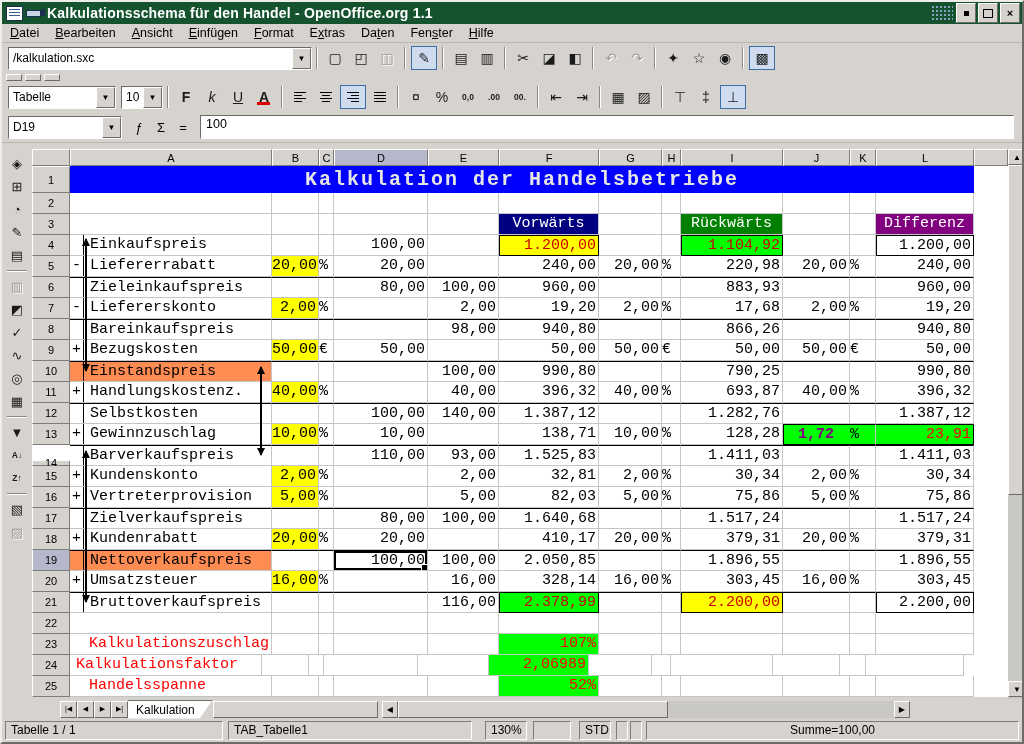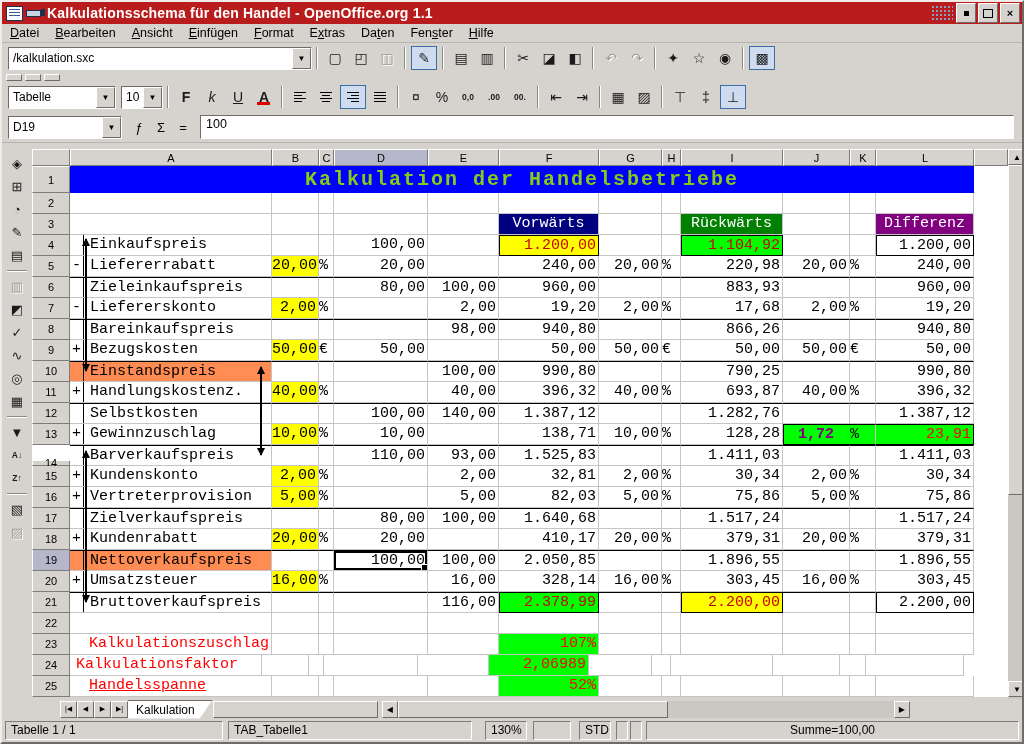--- a/index.html
+++ b/index.html
@@ -1,21 +1,21 @@
 <!DOCTYPE html>
 <html><head>
 <meta charset="utf-8">
 <style>
   html,body{margin:0;padding:0;background:#555;}
   #win{position:relative;width:1024px;height:744px;background:#d6d3ce;overflow:hidden;
        font-family:"Liberation Sans",sans-serif;
        border-left:2px solid #efede8;border-top:2px solid #efede8;
        border-right:2px solid #6e6c68;border-bottom:2px solid #6e6c68;box-sizing:border-box;}
   
-  #titlebar{position:absolute;left:0;top:0;right:0;height:22px;background:#b91c1c;
+  #titlebar{position:absolute;left:0;top:0;right:0;height:22px;background:#14532d;
             display:flex;align-items:center;color:#fff;}
   .wicon{width:15px;height:13px;background:#fff;border:1px solid #1b2f52;margin:0 3px 0 4px;position:relative;}
   .wicon::after{content:"";position:absolute;left:2px;top:2px;right:2px;height:7px;
                 background:repeating-linear-gradient(#3a5c96 0 1px,transparent 1px 3px);}
   .pin{width:13px;height:5px;background:#c8d2e2;border:1px solid #1b2f52;margin-right:6px;position:relative;}
   .pin::before{content:"";position:absolute;right:-5px;top:-2px;width:4px;height:7px;background:#1b2f52;}
   #title-text{font-size:14px;font-weight:bold;white-space:nowrap;letter-spacing:.2px;}
   #titlebar .grow{flex:1}
   .grip{width:22px;height:16px;margin-right:3px;background-image:radial-gradient(#87a0c4 1px,transparent 1.2px);background-size:4px 4px;}
   .tbtn{width:18px;height:18px;background:#d6d3ce;border:1px solid;border-color:#fff #6e6c68 #6e6c68 #fff;
@@ -395,21 +395,21 @@
         <div class="gh" style="width: 100px;">F</div>
         <div class="gh" style="width: 63px;">G</div>
         <div class="gh" style="width: 19px;">H</div>
         <div class="gh" style="width: 102px;">I</div>
         <div class="gh" style="width: 67px;">J</div>
         <div class="gh" style="width: 26px;">K</div>
         <div class="gh" style="width: 98px;">L</div>
       </div>
       <div class="g-row titlerow">
         <div class="gh" style="width: 38px;">1</div>
-        <div class="tcell" style="width: 904px; background: rgb(0, 0, 255); color: #84cc16;">Kalkulation der Handelsbetriebe</div>
+        <div class="tcell" style="width: 904px; background: rgb(0, 0, 255); color: #e5e5e5;">Kalkulation der Handelsbetriebe</div>
       </div>
       <div class="g-row">
         <div class="gh" style="width: 38px; border-top: none;">2</div>
         <div class="gc acell" style="width: 202px;">
           <span class="op"></span>
           <span class="lbl"></span>
         </div>
         <div class="gc" style="width: 47px;"></div>
         <div class="gc sym" style="width: 15px;"></div>
         <div class="gc" style="width: 94px;"></div>
@@ -815,21 +815,21 @@
         <div class="gc sym" style="width: 19px;"></div>
         <div class="gc" style="width: 102px;"></div>
         <div class="gc" style="width: 67px;"></div>
         <div class="gc sym" style="width: 26px;"></div>
         <div class="gc" style="width: 98px;"></div>
       </div>
       <div class="g-row">
         <div class="gh" style="width: 38px; border-top: none;">25</div>
         <div class="gc acell" style="width: 202px;">
           <span class="op"></span>
-          <span class="lbl" style="color: rgb(255, 0, 0); text-decoration: underline;">Handelsspanne</span>
+          <span class="lbl" style="color: rgb(255, 0, 0);">Handelsspanne</span>
         </div>
         <div class="gc" style="width: 47px;"></div>
         <div class="gc sym" style="width: 15px;"></div>
         <div class="gc" style="width: 94px;"></div>
         <div class="gc" style="width: 71px;"></div>
         <div class="gc" style="width: 100px; background: rgb(0, 255, 0); color: rgb(255, 0, 0);">52%</div>
         <div class="gc" style="width: 63px;"></div>
         <div class="gc sym" style="width: 19px;"></div>
         <div class="gc" style="width: 102px;"></div>
         <div class="gc" style="width: 67px;"></div>

